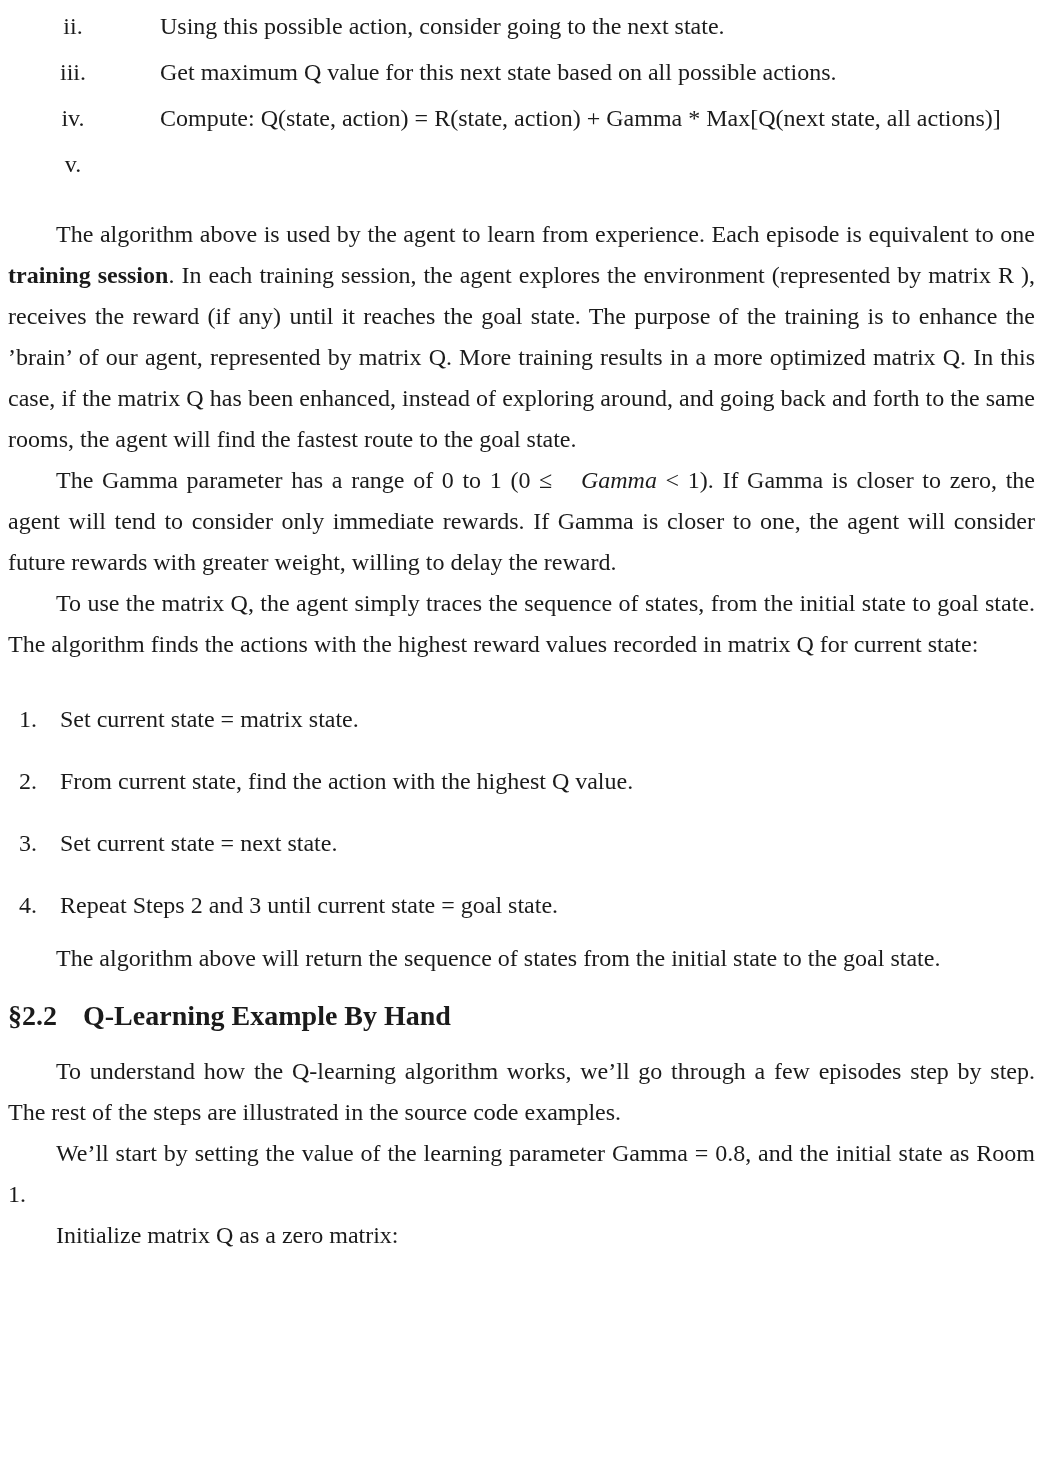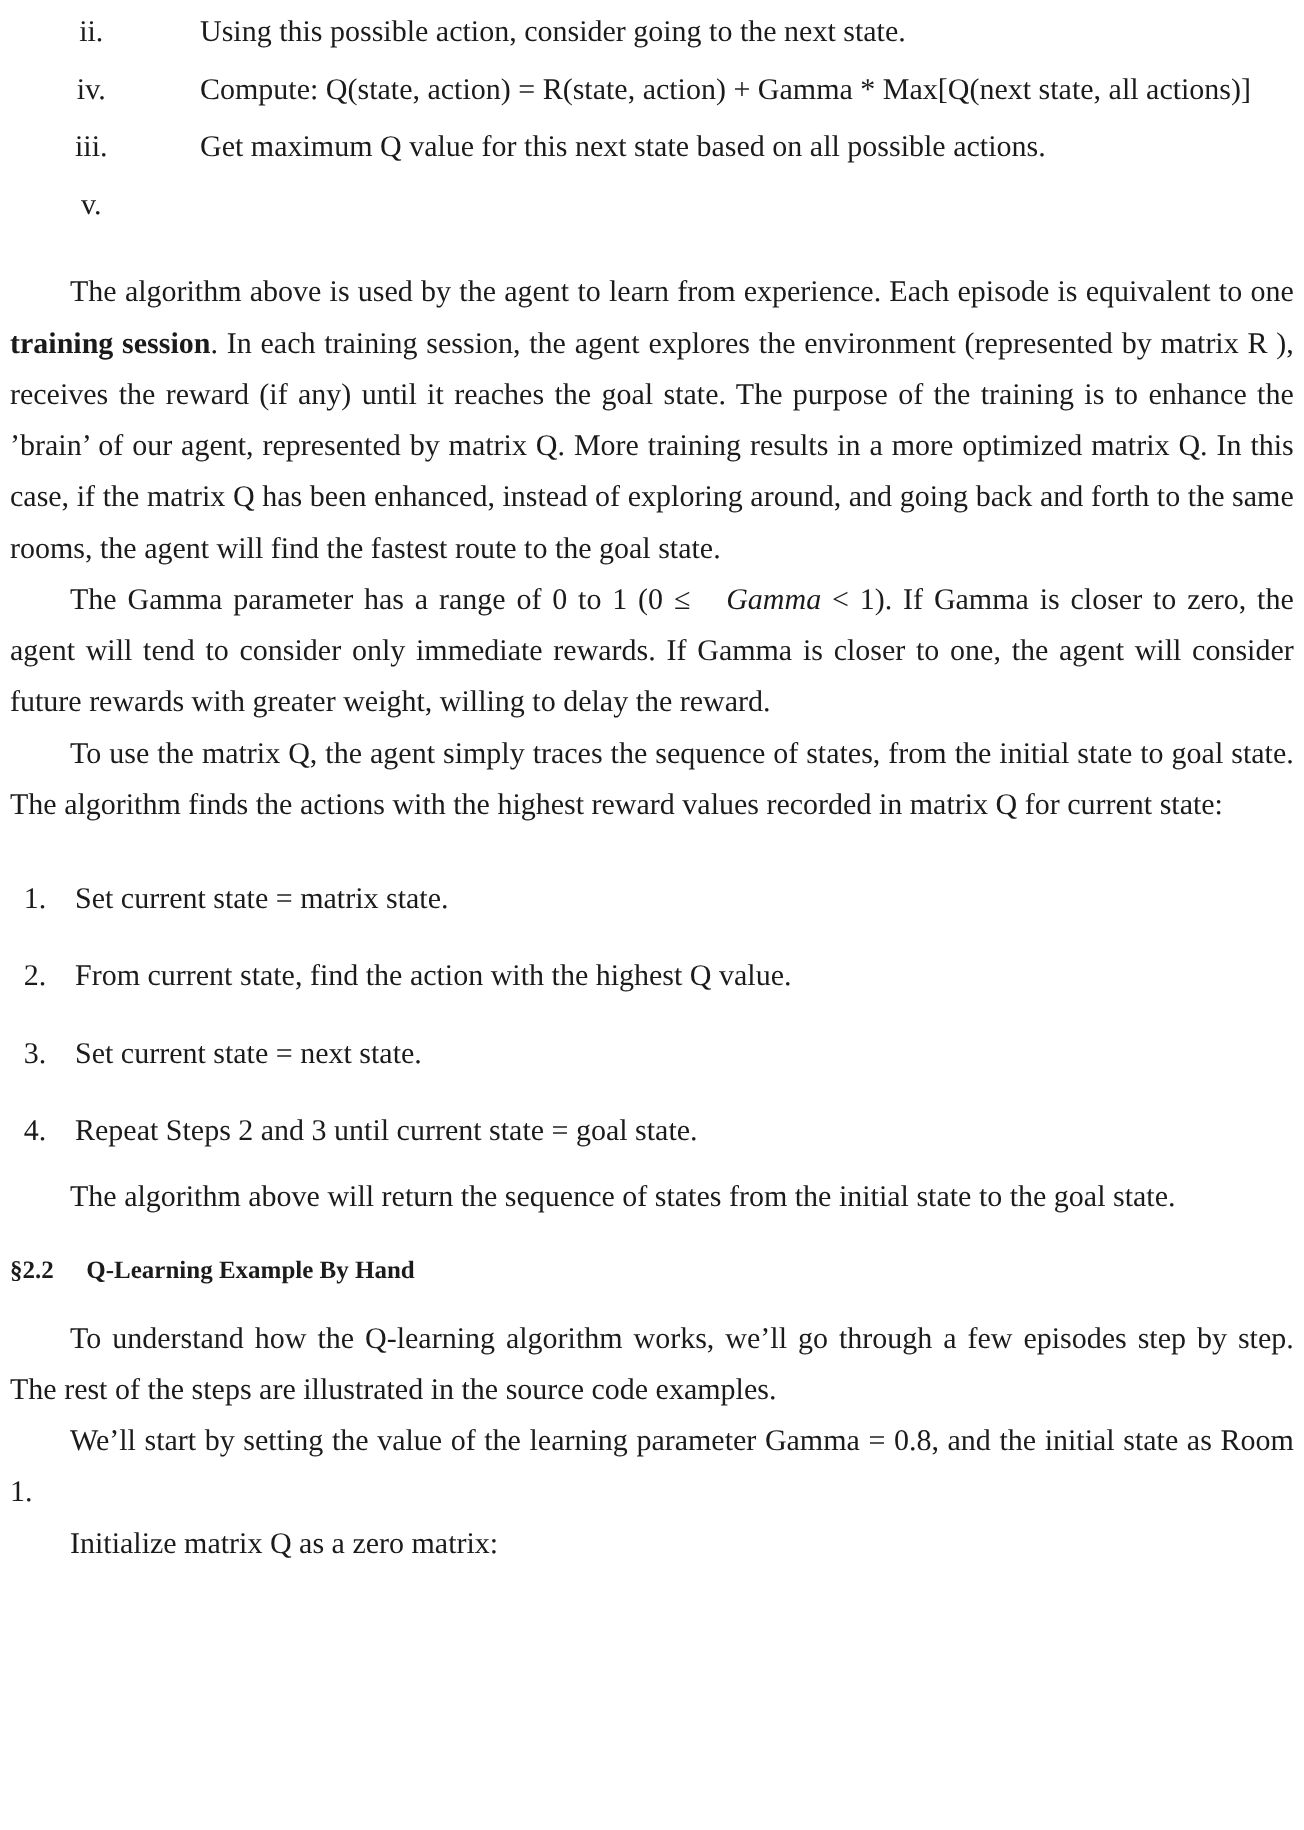--- a/index.html
+++ b/index.html
@@ -37,43 +37,43 @@
   .para i { font-style: italic; margin-left: 20px; }
 
   .numbered-list { margin: 34px 0 12px 0; }
   .numbered-list .list-item { margin-bottom: 21px; }
   .numbered-list .list-item:last-child { margin-bottom: 0; }
   .numbered-list .marker { flex: 0 0 40px; }
   .numbered-list .item-text { margin-left: 12px; }
 
   .section-heading {
     margin: 20px 0 18px 0;
-    font-size: 20px;
+    font-size: 28px;
     line-height: 34px;
     font-weight: bold;
   }
   .section-number { display: inline-block; margin-right: 26px; }
 </style>
 </head>
 <body>
 
 <main>
 
   <div class="roman-list">
     <div class="list-item">
         <span class="marker">ii.</span>
         <span class="item-text">Using this possible action, consider going to the next state.</span>
       </div>
     <div class="list-item">
+        <span class="marker">iii.</span>
+        <span class="item-text">Get maximum Q value for this next state based on all possible actions.</span>
+      </div>
+    <div class="list-item">
         <span class="marker">iv.</span>
         <span class="item-text">Compute: Q(state, action) = R(state, action) + Gamma * Max[Q(next state, all actions)]</span>
-      </div>
-    <div class="list-item">
-        <span class="marker">iii.</span>
-        <span class="item-text">Get maximum Q value for this next state based on all possible actions.</span>
       </div>
     <div class="list-item">
         <span class="marker">v.</span>
       </div>
   </div>
 
   <p class="para"><span>The algorithm above is used by the agent to learn from experience. Each episode is equivalent to one </span><b>training session</b><span>. In each training session, the agent explores the environment (represented by matrix R ), receives the reward (if any) until it reaches the goal state. The purpose of the training is to enhance the ’brain’ of our agent, represented by matrix Q. More training results in a more optimized matrix Q. In this case, if the matrix Q has been enhanced, instead of exploring around, and going back and forth to the same rooms, the agent will find the fastest route to the goal state.</span></p>
 
   <p class="para"><span>The Gamma parameter has a range of 0 to 1 (0 ≤ </span><i>Gamma</i><span> &lt; 1). If Gamma is closer to zero, the agent will tend to consider only immediate rewards. If Gamma is closer to one, the agent will consider future rewards with greater weight, willing to delay the reward.</span></p>
 

